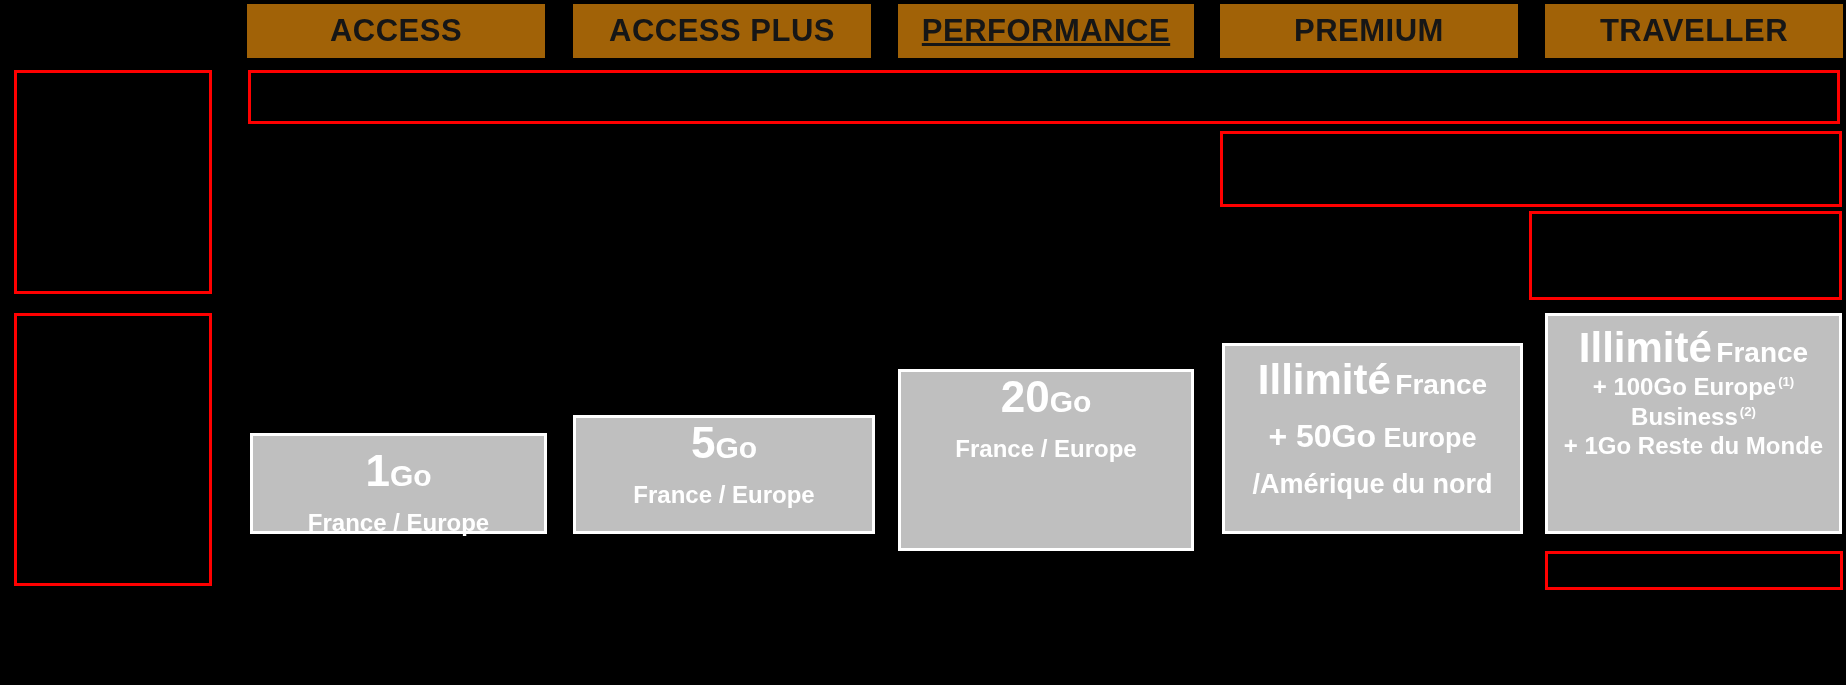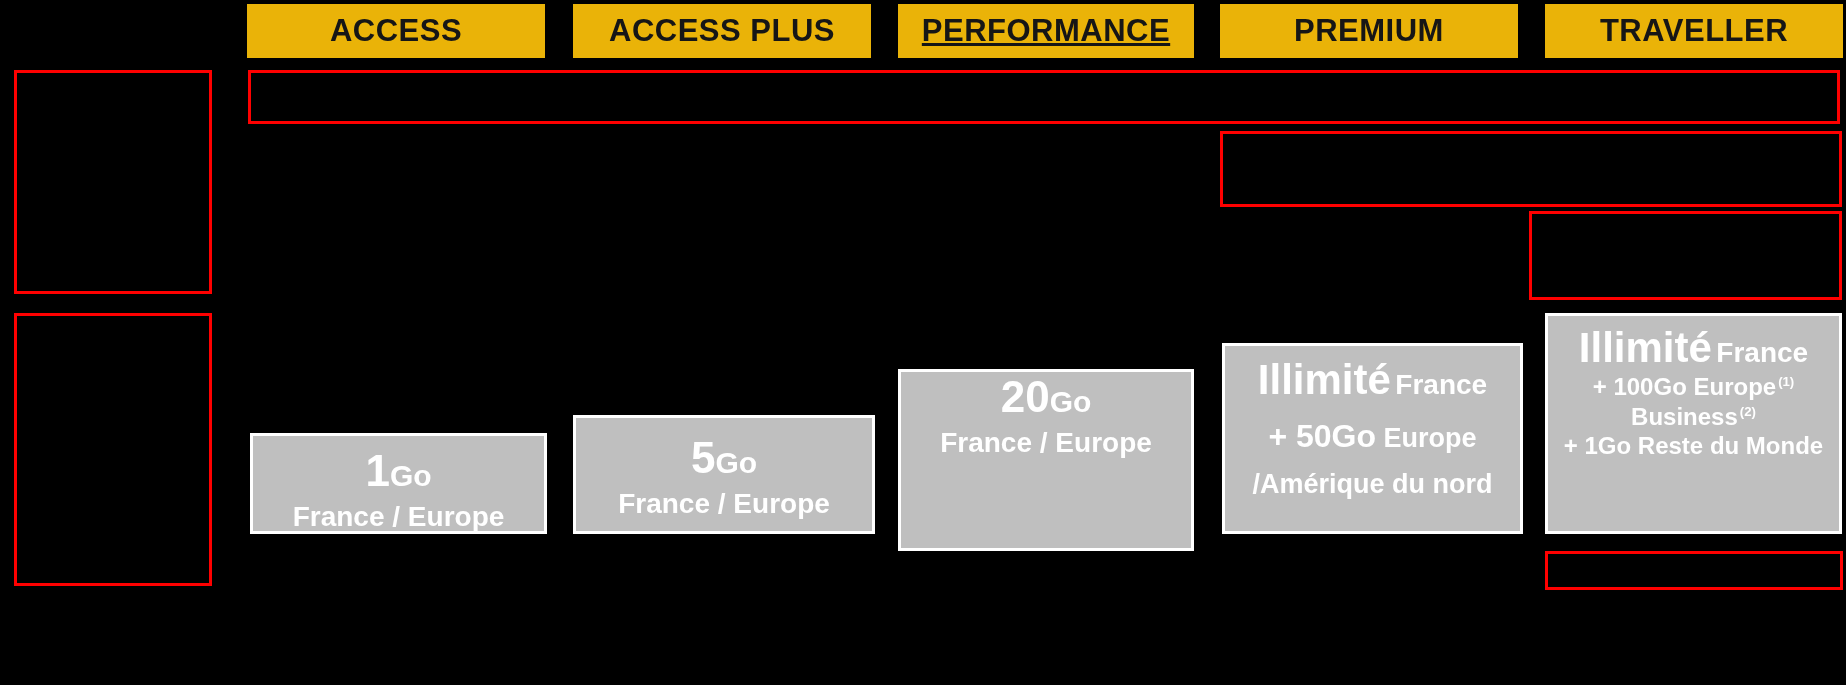--- a/index.html
+++ b/index.html
@@ -13,21 +13,21 @@
     height: 685px;
     background: #000000;
     overflow: hidden;
     font-family: "Liberation Sans", sans-serif;
   }
   
   .hdr {
     position: absolute;
     top: 4px;
     height: 54px;
-    background: #eab308;
+    background: #a16207;
     color: #161616;
     font-size: 31px;
     font-weight: bold;
     letter-spacing: 0.5px;
     display: flex;
     align-items: center;
     justify-content: center;
     box-sizing: border-box;
   }
   
@@ -43,33 +43,33 @@
     background: #bfbfbf;
     border: 3px solid #ffffff;
     box-sizing: border-box;
     color: #ffffff;
     font-weight: bold;
     text-align: center;
     line-height: 1.15;
   }
   .amount      { font-size: 44px; }
   .unit        { font-size: 30px; }
-  .zone        { font-size: 28px; margin-top: 4px; }
+  .zone        { font-size: 24px; margin-top: 12px; }
   .headline-big    { font-size: 42px; }
   .headline-suffix { font-size: 28px; }
   .line        { font-size: 27px; margin-top: 14px; }
   .line .strong{ font-size: 32px; }
   .small-line  { font-size: 24px; line-height: 1.22; }
   sup.fn {
     font-size: 0.55em;
     vertical-align: super;
     margin-left: 2px;
   }
   #bar-access        { left: 250px;  top: 433px; width: 297px; height: 101px; padding-top: 10px;  }
-  #bar-access-plus   { left: 573px;  top: 415px; width: 302px; height: 119px; padding-top: 15px; }
+  #bar-access-plus   { left: 573px;  top: 415px; width: 302px; height: 119px; padding-top: 0; }
   #bar-performance   { left: 898px;  top: 369px; width: 296px; height: 182px; }
   #bar-premium       { left: 1222px; top: 343px; width: 301px; height: 191px; padding-top: 10px; }
   #bar-traveller     { left: 1545px; top: 313px; width: 297px; height: 221px; padding-top: 8px;  }
   #hdr-access        { left: 247px;  width: 298px; }
   #hdr-access-plus   { left: 573px;  width: 298px; }
   #hdr-performance   { left: 898px;  width: 296px; text-decoration: underline; }
   #hdr-premium       { left: 1220px; width: 298px; }
   #hdr-traveller     { left: 1545px; width: 298px; }
   #red-row-top            { left: 248px;  top: 70px;  width: 1592px; height: 54px;  }
   #red-premium-traveller  { left: 1220px; top: 131px; width: 622px;  height: 76px;  }

